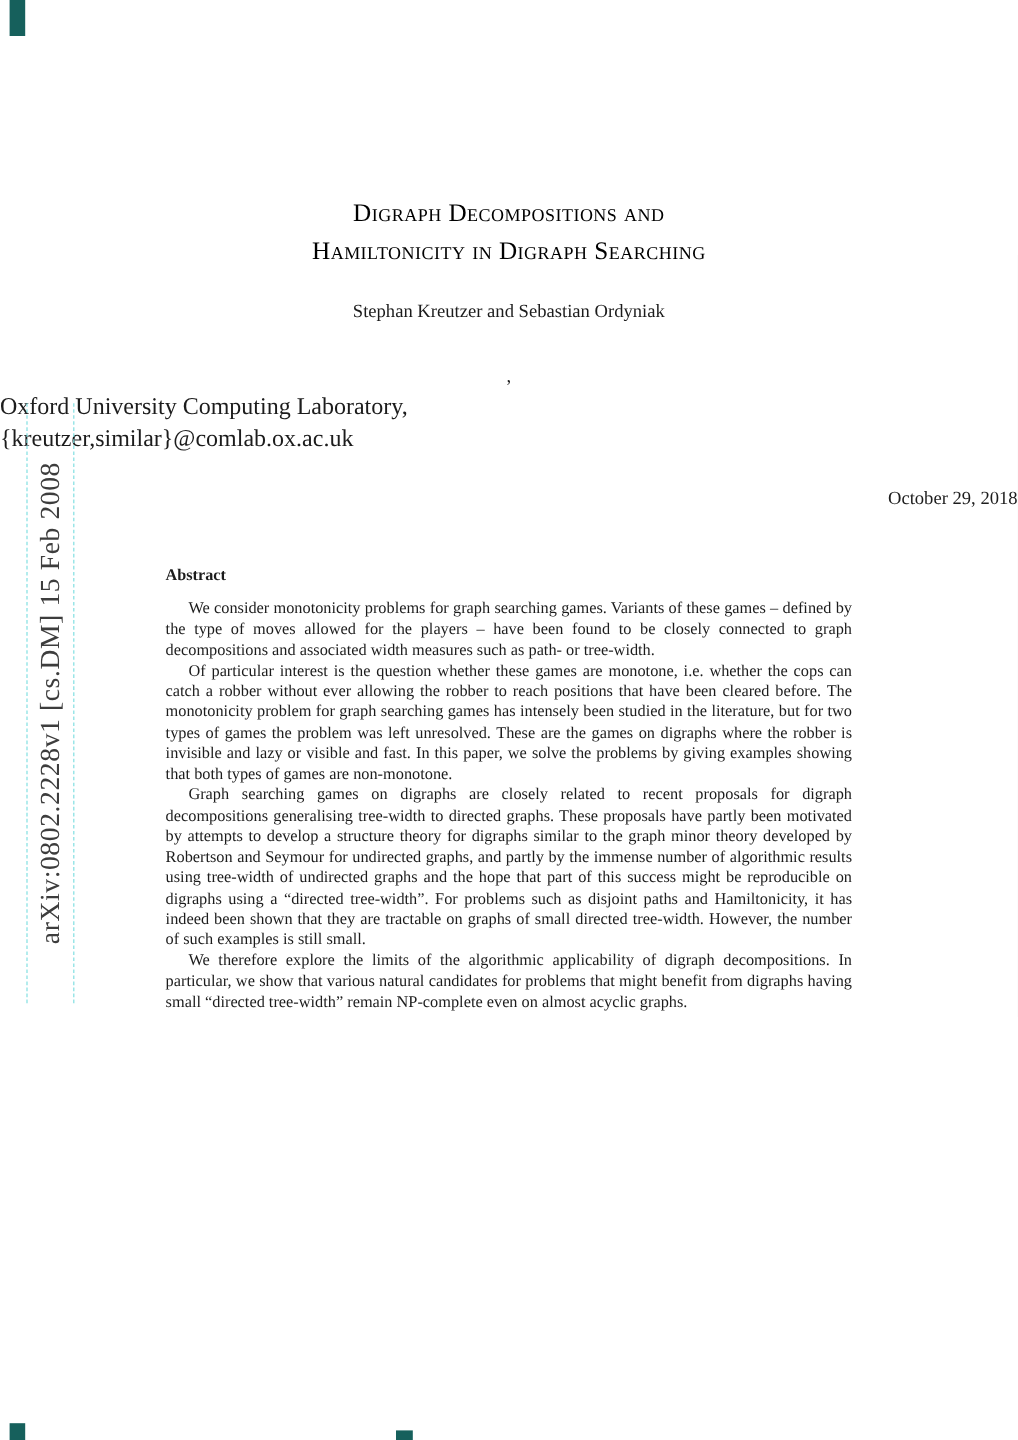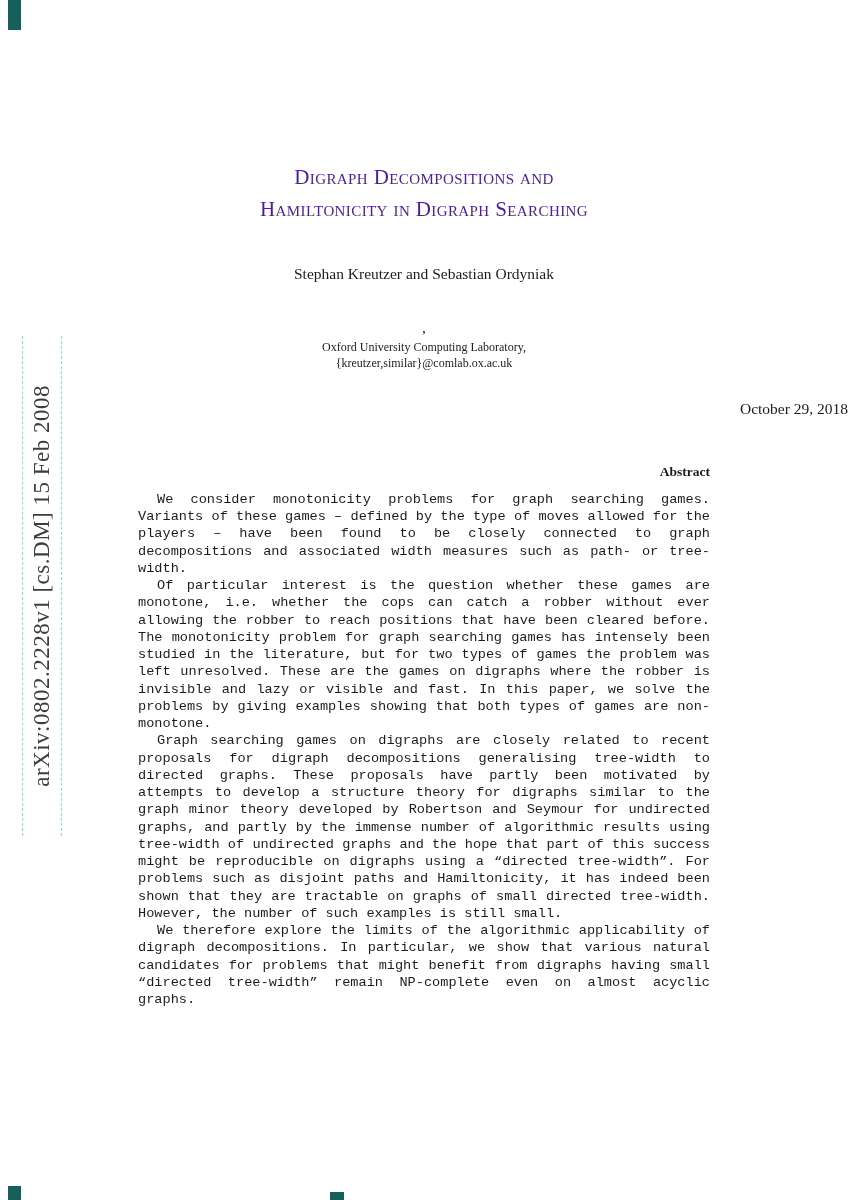--- a/index.html
+++ b/index.html
@@ -46,61 +46,59 @@
   }
 
   
   .title-block{
     margin-top:162px;
     text-align:center;
     font-variant:small-caps;
     font-size:21px;
     line-height:1.5;
     letter-spacing:0.4px;
-    color:#4c1d95;
+    color:#000000;
   }
   .authors{
-    margin-top:40px;
+    margin-top:26px;
     text-align:center;
     font-size:15.5px;
   }
   .comma-line{
     margin-top:40px;
     text-align:center;
     font-size:15.5px;
     line-height:0.6;
   }
   .affiliation{
-    text-align:center;
-    font-size:12px;
+    font-size:20px;
     line-height:1.32;
     margin-top:8px;
   }
   .date{
     margin-top:28px;
     text-align:right;
     font-size:15.5px;
   }
   .abstract{
     width:572px;
     margin:46px auto 0 auto;
   }
   .abstract-heading{
-    text-align:right;
+    text-align:left;
     font-weight:bold;
     font-size:13.5px;
     margin:0 0 11px 0;
   }
   .abstract p{
     margin:0;
     font-size:13.6px;
     line-height:1.27;
     text-align:justify;
     text-indent:19px;
-    font-family:Liberation Mono, monospace;
   }
 </style>
 </head>
 <body>
 
 <div class="page">
 
   <div class="corner-mark mark-top-left"></div>
   <div class="corner-mark mark-bottom-left"></div>
   <div class="corner-mark mark-bottom-mid"></div>

